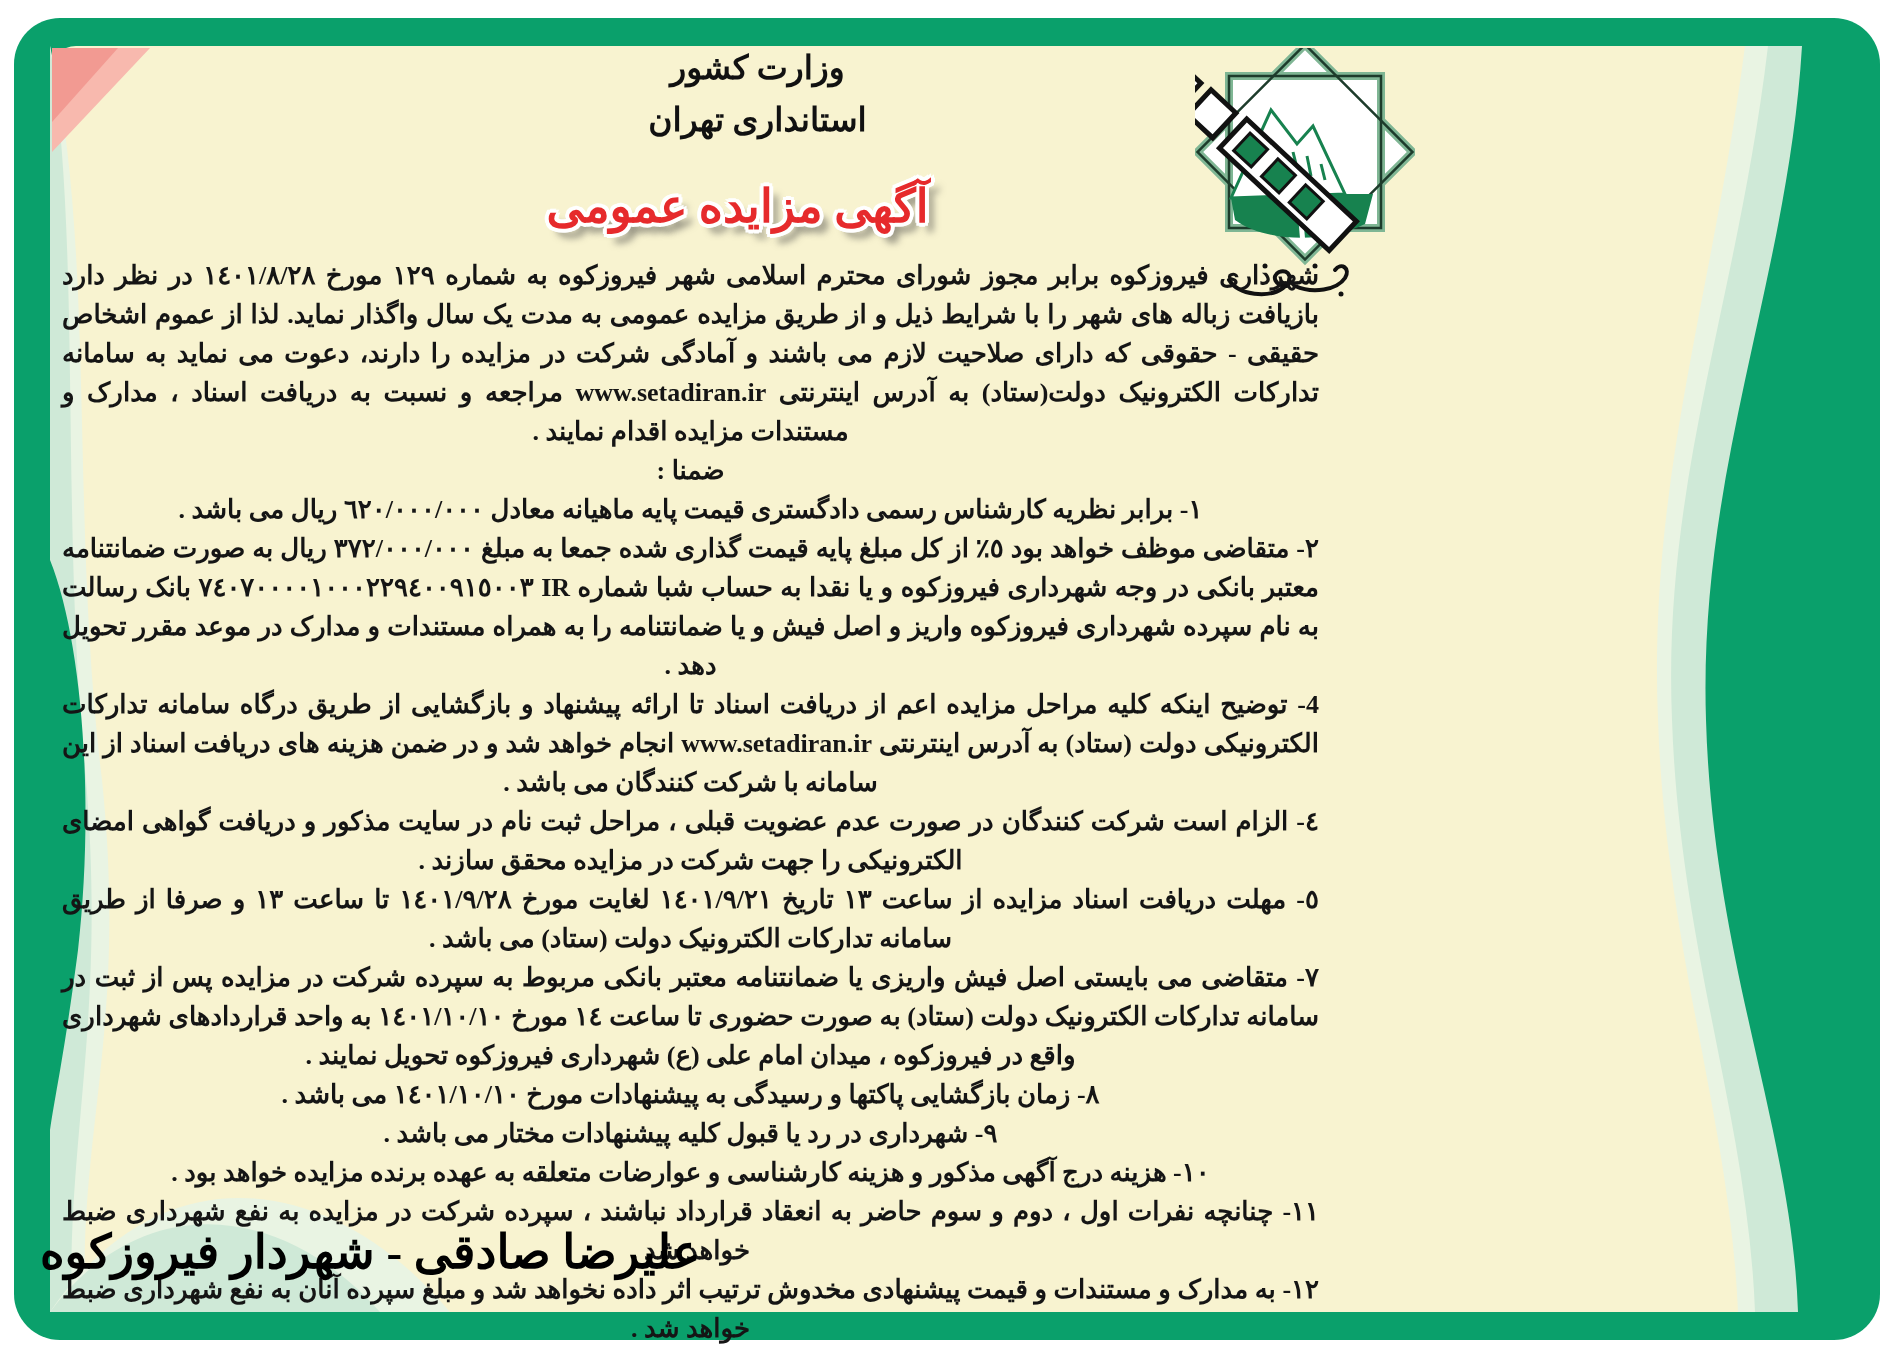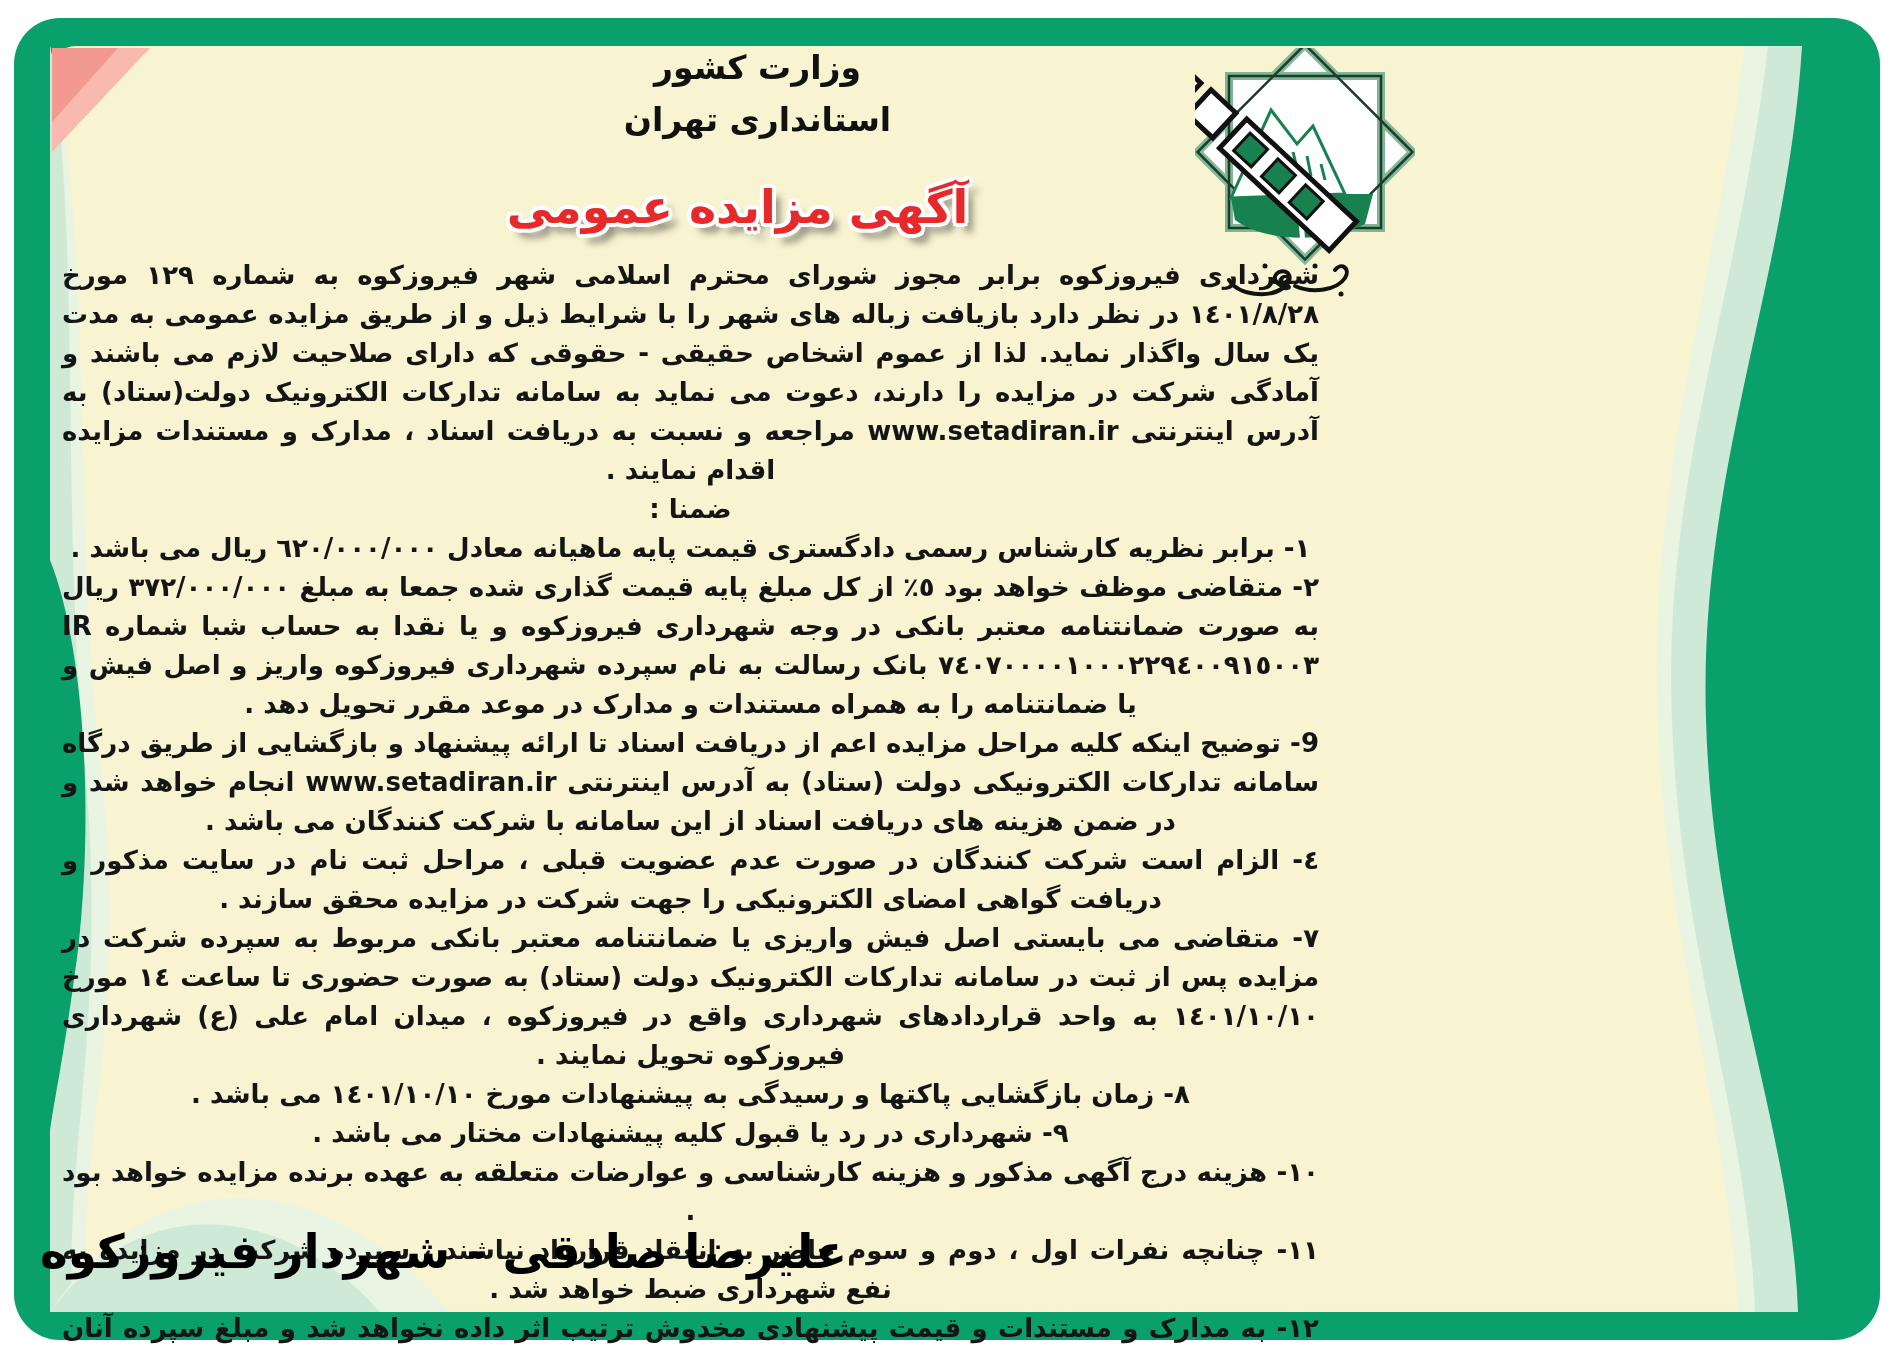--- a/index.html
+++ b/index.html
@@ -1,19 +1,19 @@
 <!DOCTYPE html>
 <html lang="fa"><head>
 <meta charset="utf-8">
 <style>
   html,body{margin:0;padding:0;background:#ffffff;}
   .page{position:relative;width:1895px;height:1356px;overflow:hidden;background:#ffffff;
         font-family:"DejaVu Sans",sans-serif;font-weight:bold;color:#151515;}
   .bg{position:absolute;left:0;top:0;width:1895px;height:1356px;z-index:0;}
-  .content{position:absolute;left:0;top:0;width:1515px;height:1356px;z-index:1;direction:rtl;}
+  .content{position:absolute;left:0;top:0;width:1515px;height:1356px;z-index:1;direction:rtl;font-family:Liberation Serif, serif;}
   .header{position:absolute;top:42px;left:0;right:0;text-align:center;
           font-size:33px;line-height:52px;color:#111;}
   .title{position:absolute;top:162px;left:0;right:40px;text-align:center;
          font-size:46px;line-height:90px;color:#e62a2c;letter-spacing:0;
          text-shadow:-3px -3px 0 #fff,3px -3px 0 #fff,-3px 3px 0 #fff,3px 3px 0 #fff,
                      0 -4px 0 #fff,0 4px 0 #fff,-4px 0 0 #fff,4px 0 0 #fff,
                      8px 9px 7px rgba(60,60,60,.55);}
   .logo{position:absolute;top:48px;right:100px;width:220px;height:262px;}
   .body{position:absolute;top:256px;right:196px;left:62px;
         font-size:26px;line-height:39px;text-align:justify;text-align-last:center;}
@@ -90,22 +90,23 @@
         <circle cx="120" cy="218" r="2.5" fill="#111111" stroke="none"></circle>
         <circle cx="146" cy="246" r="2.5" fill="#111111" stroke="none"></circle>
       </g>
     </svg>
 
     <div class="body">
       <p>شهرداری فیروزکوه برابر مجوز شورای محترم اسلامی شهر فیروزکوه به شماره ١٢٩ مورخ ١٤٠١/٨/٢٨ در نظر دارد بازیافت زباله های شهر را با شرایط ذیل و از طریق مزایده عمومی به مدت یک سال واگذار نماید. لذا از عموم اشخاص حقیقی - حقوقی که دارای صلاحیت لازم می باشند و آمادگی شرکت در مزایده را دارند، دعوت می نماید به سامانه تدارکات الکترونیک دولت(ستاد) به آدرس اینترنتی www.setadiran.ir مراجعه و نسبت به دریافت اسناد ، مدارک و مستندات مزایده اقدام نمایند .</p>
       <p>ضمنا :</p>
       <p>١- برابر نظریه کارشناس رسمی دادگستری قیمت پایه ماهیانه معادل ٦٢٠/٠٠٠/٠٠٠ ریال می باشد .</p>
       <p>٢- متقاضی موظف خواهد بود ٥٪ از کل مبلغ پایه قیمت گذاری شده جمعا به مبلغ ٣٧٢/٠٠٠/٠٠٠ ریال به صورت ضمانتنامه معتبر بانکی در وجه شهرداری فیروزکوه و یا نقدا به حساب شبا شماره IR ٧٤٠٧٠٠٠٠١٠٠٠٢٢٩٤٠٠٩١٥٠٠٣ بانک رسالت به نام سپرده شهرداری فیروزکوه واریز و اصل فیش و یا ضمانتنامه را به همراه مستندات و مدارک در موعد مقرر تحویل دهد .</p>
-      <p>9- توضیح اینکه کلیه مراحل مزایده اعم از دریافت اسناد تا ارائه پیشنهاد و بازگشایی از طریق درگاه سامانه تدارکات الکترونیکی دولت (ستاد) به آدرس اینترنتی www.setadiran.ir انجام خواهد شد و در ضمن هزینه های دریافت اسناد از این سامانه با شرکت کنندگان می باشد .</p>
+      <p>4- توضیح اینکه کلیه مراحل مزایده اعم از دریافت اسناد تا ارائه پیشنهاد و بازگشایی از طریق درگاه سامانه تدارکات الکترونیکی دولت (ستاد) به آدرس اینترنتی www.setadiran.ir انجام خواهد شد و در ضمن هزینه های دریافت اسناد از این سامانه با شرکت کنندگان می باشد .</p>
       <p>٤- الزام است شرکت کنندگان در صورت عدم عضویت قبلی ، مراحل ثبت نام در سایت مذکور و دریافت گواهی امضای الکترونیکی را جهت شرکت در مزایده محقق سازند .</p>
+      <p>٥- مهلت دریافت اسناد مزایده از ساعت ١٣ تاریخ ١٤٠١/٩/٢١ لغایت مورخ ١٤٠١/٩/٢٨ تا ساعت ١٣ و صرفا از طریق سامانه تدارکات الکترونیک دولت (ستاد) می باشد .</p>
       <p>٧- متقاضی می بایستی اصل فیش واریزی یا ضمانتنامه معتبر بانکی مربوط به سپرده شرکت در مزایده پس از ثبت در سامانه تدارکات الکترونیک دولت (ستاد) به صورت حضوری تا ساعت ١٤ مورخ ١٤٠١/١٠/١٠ به واحد قراردادهای شهرداری واقع در فیروزکوه ، میدان امام علی (ع) شهرداری فیروزکوه تحویل نمایند .</p>
       <p>٨- زمان بازگشایی پاکتها و رسیدگی به پیشنهادات مورخ ١٤٠١/١٠/١٠ می باشد .</p>
       <p>٩- شهرداری در رد یا قبول کلیه پیشنهادات مختار می باشد .</p>
       <p>١٠- هزینه درج آگهی مذکور و هزینه کارشناسی و عوارضات متعلقه به عهده برنده مزایده خواهد بود .</p>
       <p>١١- چنانچه نفرات اول ، دوم و سوم حاضر به انعقاد قرارداد نباشند ، سپرده شرکت در مزایده به نفع شهرداری ضبط خواهد شد .</p>
       <p>١٢- به مدارک و مستندات و قیمت پیشنهادی مخدوش ترتیب اثر داده نخواهد شد و مبلغ سپرده آنان به نفع شهرداری ضبط خواهد شد .</p>
 
       <div class="contact">
         <p><span>شماره تماس</span> <span class="num" dir="ltr">٠٢١-٧٦٤٤٢١١٤</span></p>
         <p><span>پرتال شهرداری فیروزکوه :</span> <span class="num" dir="ltr">www.firuzkuh.ir</span></p>

